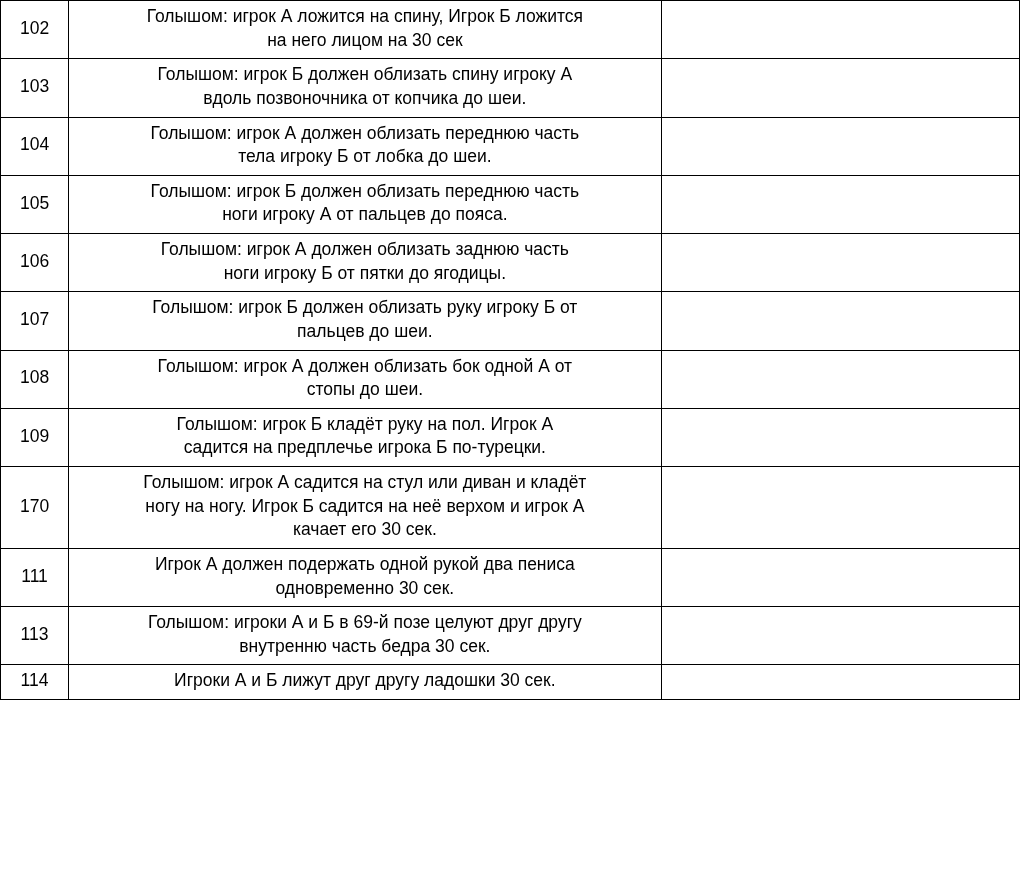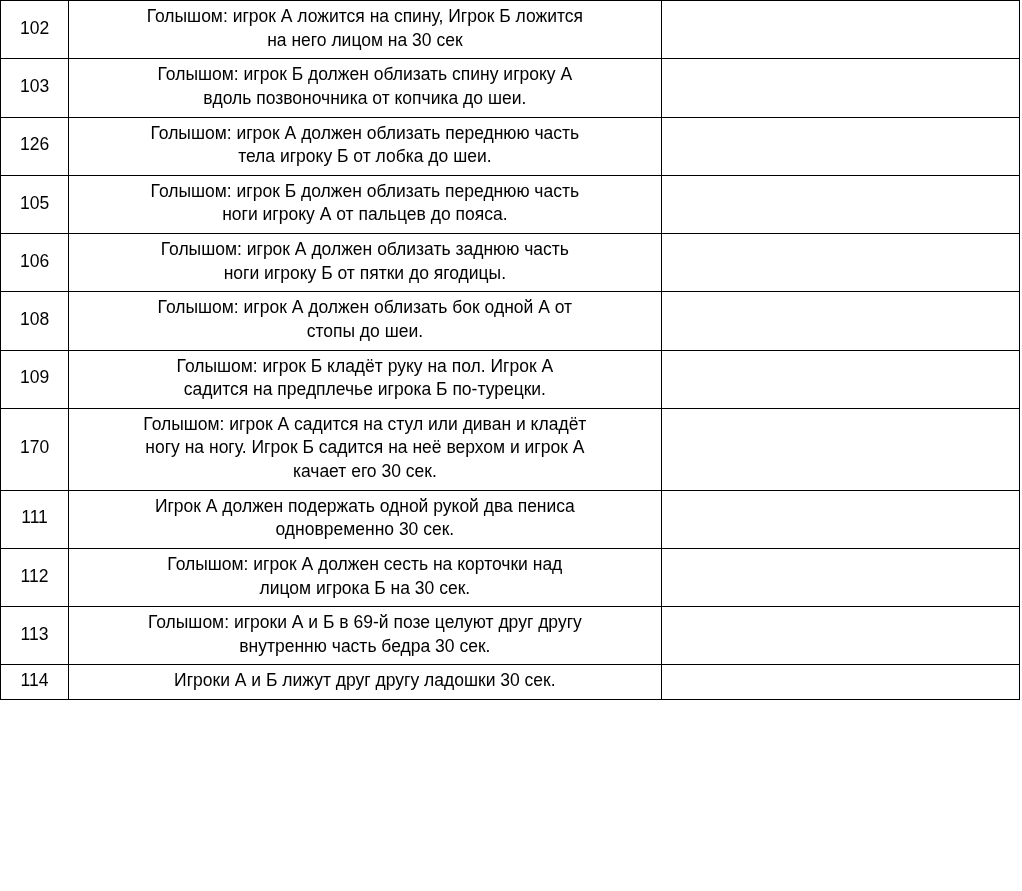--- a/index.html
+++ b/index.html
@@ -70,21 +70,21 @@
         <td class="col-num"><span>103</span></td>
         <td class="col-text">
             <span class="cell-text">Голышом: игрок Б должен облизать спину игроку А
 вдоль позвоночника от копчика до шеи.</span>
           </td>
         <td class="col-blank">
             <span class="cell-text"></span>
           </td>
       </tr>
       <tr>
-        <td class="col-num"><span>126</span></td>
+        <td class="col-num"><span>104</span></td>
         <td class="col-text">
             <span class="cell-text">Голышом: игрок А должен облизать переднюю часть
 тела игроку Б от лобка до шеи.</span>
           </td>
         <td class="col-blank">
             <span class="cell-text"></span>
           </td>
       </tr>
       <tr>
         <td class="col-num"><span>105</span></td>
@@ -94,20 +94,30 @@
           </td>
         <td class="col-blank">
             <span class="cell-text"></span>
           </td>
       </tr>
       <tr>
         <td class="col-num"><span>106</span></td>
         <td class="col-text">
             <span class="cell-text">Голышом: игрок А должен облизать заднюю часть
 ноги игроку Б от пятки до ягодицы.</span>
+          </td>
+        <td class="col-blank">
+            <span class="cell-text"></span>
+          </td>
+      </tr>
+      <tr>
+        <td class="col-num"><span>107</span></td>
+        <td class="col-text">
+            <span class="cell-text">Голышом: игрок Б должен облизать руку игроку Б от
+пальцев до шеи.</span>
           </td>
         <td class="col-blank">
             <span class="cell-text"></span>
           </td>
       </tr>
       <tr>
         <td class="col-num"><span>108</span></td>
         <td class="col-text">
             <span class="cell-text">Голышом: игрок А должен облизать бок одной А от
 стопы до шеи.</span>
@@ -141,30 +151,20 @@
         <td class="col-num"><span>111</span></td>
         <td class="col-text">
             <span class="cell-text">Игрок А должен подержать одной рукой два пениса
 одновременно 30 сек.</span>
           </td>
         <td class="col-blank">
             <span class="cell-text"></span>
           </td>
       </tr>
       <tr>
-        <td class="col-num"><span>112</span></td>
-        <td class="col-text">
-            <span class="cell-text">Голышом: игрок А должен сесть на корточки над
-лицом игрока Б на 30 сек.</span>
-          </td>
-        <td class="col-blank">
-            <span class="cell-text"></span>
-          </td>
-      </tr>
-      <tr>
         <td class="col-num"><span>113</span></td>
         <td class="col-text">
             <span class="cell-text">Голышом: игроки А и Б в 69-й позе целуют друг другу
 внутренню часть бедра 30 сек.</span>
           </td>
         <td class="col-blank">
             <span class="cell-text"></span>
           </td>
       </tr>
       <tr>

